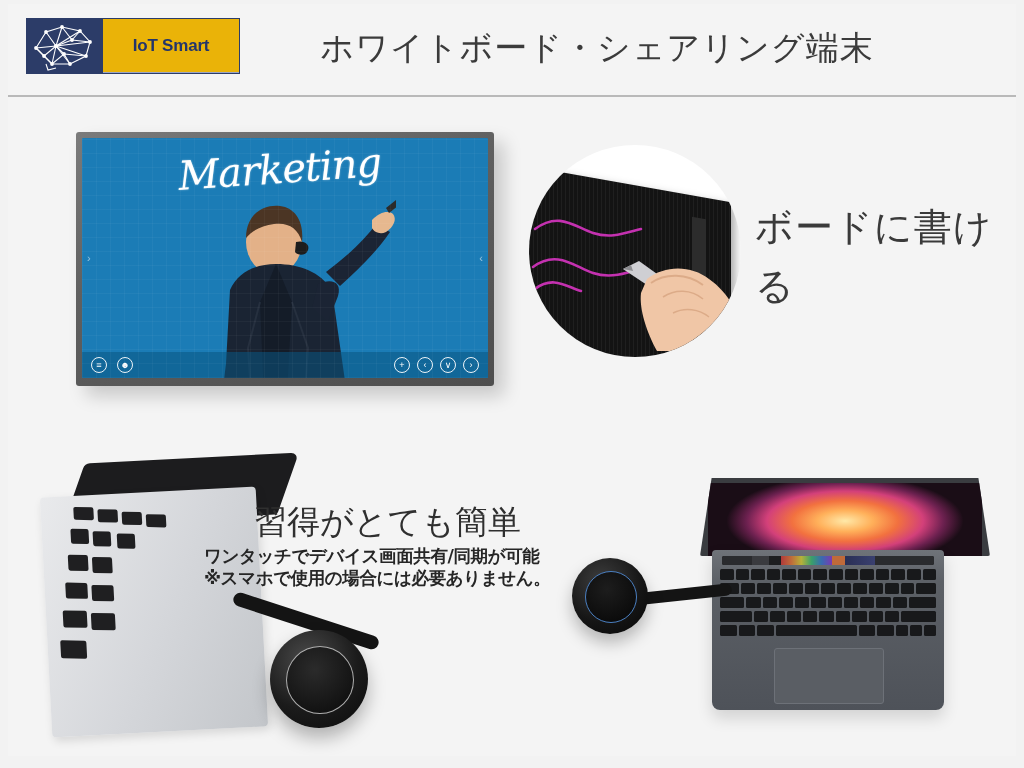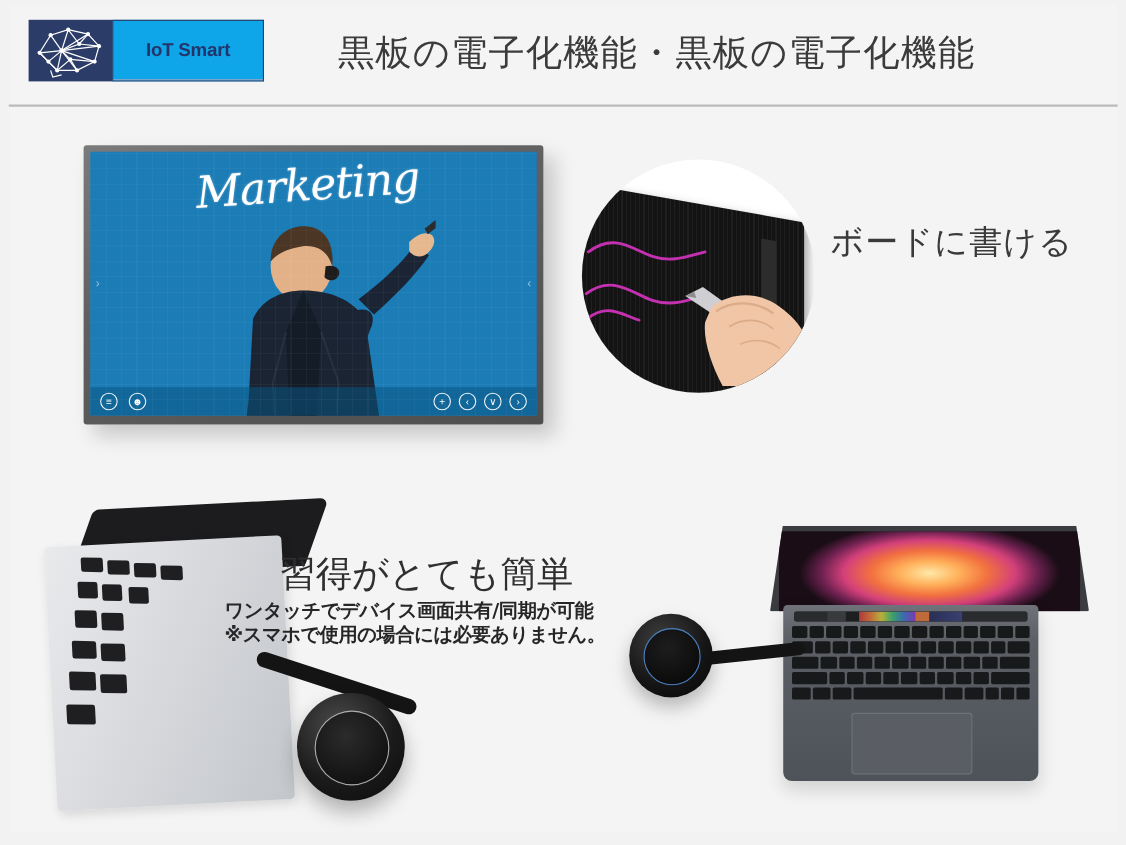--- a/index.html
+++ b/index.html
@@ -50,21 +50,21 @@
     height: 56px;
     background: #2c3c68;
     position: relative;
     overflow: hidden;
     flex: 0 0 auto;
   }
   .logo-mark svg { display: block; }
   .logo-text {
     flex: 1 1 auto;
     border: 1.5px solid #2c3c68;
-    background: #0ea5e9;
+    background: #eab308;
     display: flex;
     flex-direction: row;
     box-sizing: border-box;
   }
   .logo-line {
     flex: 1 1 50%;
     display: flex;
     align-items: center;
     justify-content: center;
     color: #23356b;
@@ -229,21 +229,21 @@
   }
   .cp-squiggles { position: absolute; left: 0; top: 60px; }
   .cp-hand { position: absolute; left: 88px; top: 86px; }
 
   .right-copy {
     position: absolute;
     left: 755px;
     top: 198px;
     width: 260px;
     color: #3a3a3a;
-    font-size: 30px;
+    font-size: 38px;
     line-height: 1.55;
     letter-spacing: 1px;
     font-family: "DejaVu Sans", "Liberation Sans", sans-serif;
     font-weight: 400;
   }
 
   
   .sharing-photo {
     position: absolute;
     left: 70px;
@@ -468,21 +468,21 @@
             <circle cx="18" cy="38" r="1.9"></circle>
               <circle cx="38" cy="36" r="1.9"></circle>
           </g>
         </svg>
       </div>
       <div class="logo-text">
         <div class="logo-line top">IoT Smart</div>
       </div>
     </div>
 
-    <div class="page-title">黒板の電子化機能・黒板の電子化機能</div>
+    <div class="page-title">ホワイトボード・シェアリング端末</div>
     <div class="header-rule"></div>
   </div>
 
   <div class="board-photo">
     <div class="board-frame">
       <div class="board-screen">
 
         <div class="handwriting">Marketing</div>
 
         <div class="side-arrow left">›</div>

